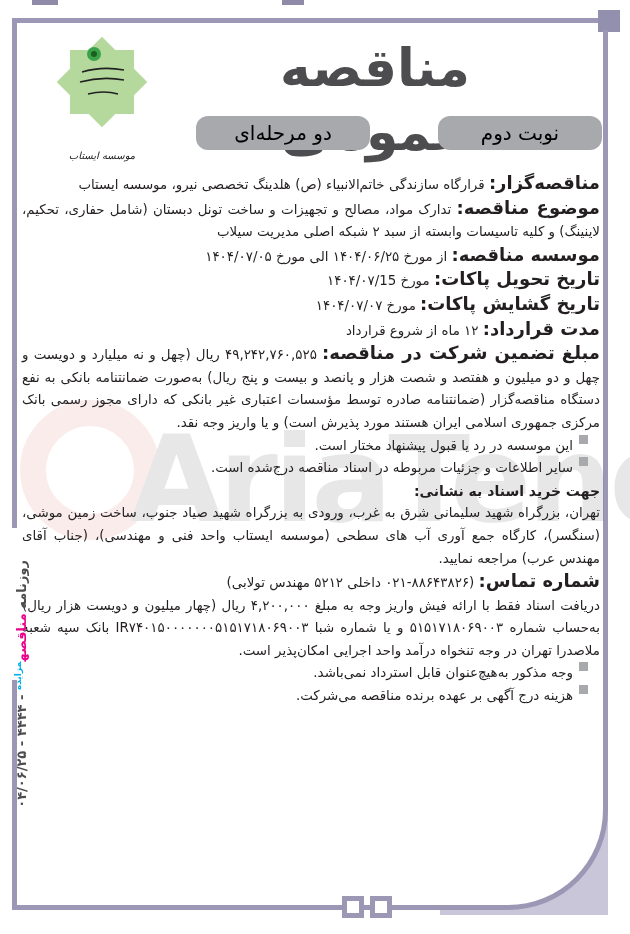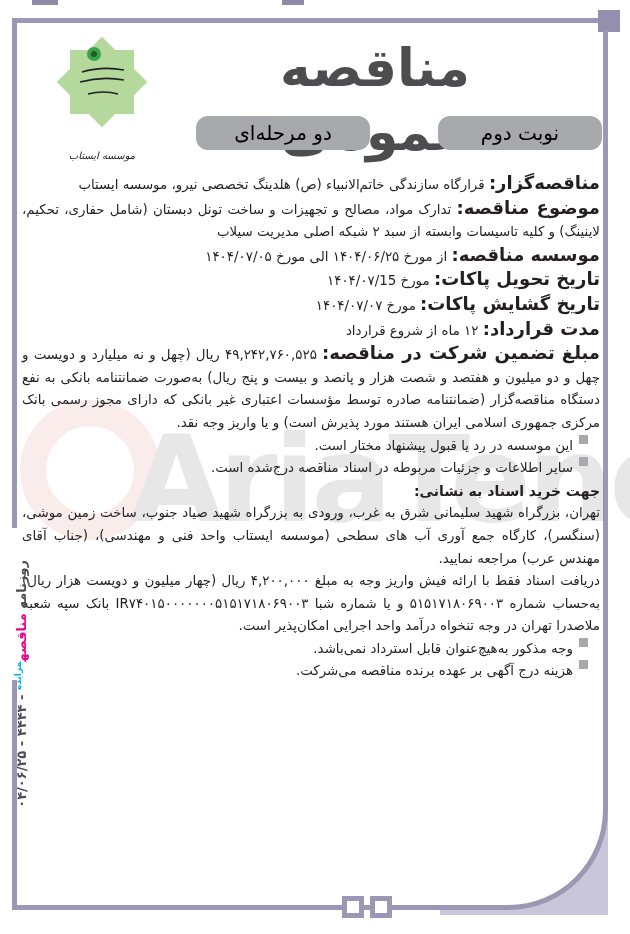--- a/index.html
+++ b/index.html
@@ -115,20 +115,24 @@
   <div class="bullet">
     <span class="sq"></span>
     <span>این موسسه در رد یا قبول پیشنهاد مختار است.</span>
   </div>
   <div class="bullet">
     <span class="sq"></span>
     <span>سایر اطلاعات و جزئیات مربوطه در اسناد مناقصه درج‌شده است.</span>
   </div>
   <p class="section-head">جهت خرید اسناد به نشانی:</p>
   <p>تهران، بزرگراه شهید سلیمانی شرق به غرب، ورودی به بزرگراه شهید صیاد جنوب، ساخت زمین موشی، (سنگسر)، کارگاه جمع آوری آب های سطحی (موسسه ایستاب واحد فنی و مهندسی)، (جناب آقای مهندس عرب) مراجعه نمایید.</p>
+  <p>
+    <span class="lbl">شماره تماس:</span>
+    <span>(۸۸۶۴۳۸۲۶-۰۲۱ داخلی ۵۲۱۲ مهندس تولابی)</span>
+  </p>
   <p>دریافت اسناد فقط با ارائه فیش واریز وجه به مبلغ ۴,۲۰۰,۰۰۰ ریال (چهار میلیون و دویست هزار ریال) به‌حساب شماره ۵۱۵۱۷۱۸۰۶۹۰۰۳ و یا شماره شبا IR۷۴۰۱۵۰۰۰۰۰۰۰۵۱۵۱۷۱۸۰۶۹۰۰۳ بانک سپه شعبه ملاصدرا تهران در وجه تنخواه درآمد واحد اجرایی امکان‌پذیر است.</p>
   <div class="bullet">
     <span class="sq"></span>
     <span>وجه مذکور به‌هیچ‌عنوان قابل استرداد نمی‌باشد.</span>
   </div>
   <div class="bullet">
     <span class="sq"></span>
     <span>هزینه درج آگهی بر عهده برنده مناقصه می‌شرکت.</span>
   </div>
 </div>

